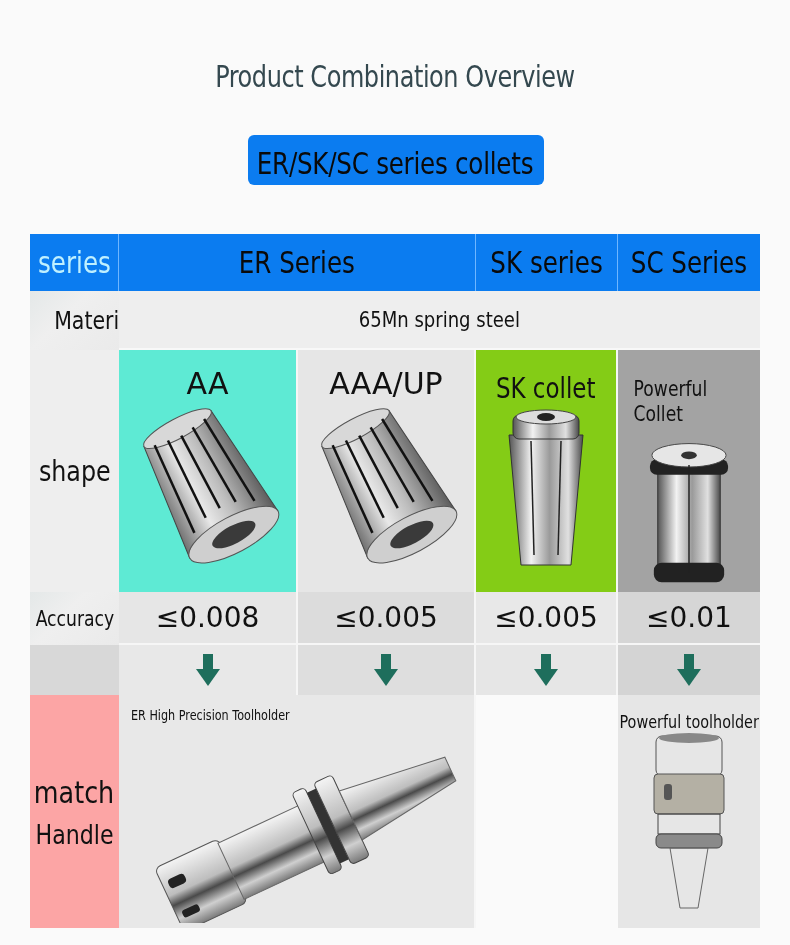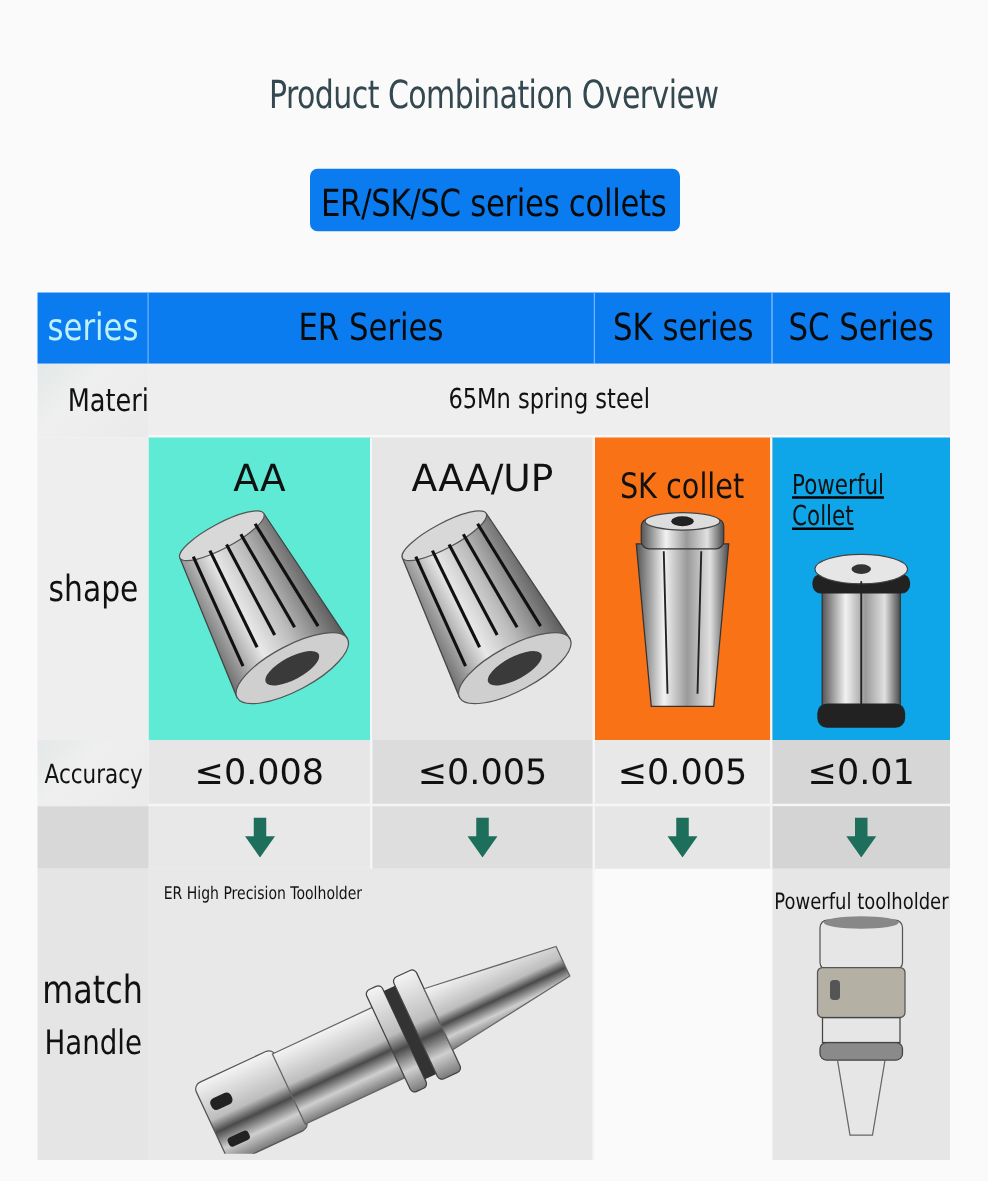--- a/index.html
+++ b/index.html
@@ -125,21 +125,21 @@
           <line x1="52" y1="24" x2="46" y2="120"></line>
             <line x1="66" y1="26" x2="63" y2="112"></line>
           <line x1="80" y1="28" x2="80" y2="110"></line>
             <line x1="94" y1="26" x2="97" y2="112"></line>
           <line x1="108" y1="24" x2="114" y2="120"></line>
         </g>
       </g>
     </svg>
   </div>
 
-  <div class="cell shape-cell c2" style="background:#f97316;">
+  <div class="cell shape-cell c2" style="background:#84cc16;">
     <div class="cap cond2">SK collet</div>
     <svg width="90" height="170" viewBox="0 0 90 170">
       <defs>
         <linearGradient id="metB" x1="0" x2="1">
           <stop offset="0" stop-color="#555"></stop>
             <stop offset="0.3" stop-color="#f2f2f2"></stop>
           <stop offset="0.55" stop-color="#9a9a9a"></stop>
             <stop offset="0.8" stop-color="#e0e0e0"></stop>
             <stop offset="1" stop-color="#4a4a4a"></stop>
         </linearGradient>
@@ -148,21 +148,21 @@
       <rect x="12" y="10" width="66" height="24" rx="6" fill="url(#metB)" stroke="#333"></rect>
       <ellipse cx="45" cy="12" rx="30" ry="7" fill="#ddd" stroke="#444"></ellipse>
       <ellipse cx="45" cy="12" rx="9" ry="4" fill="#222"></ellipse>
       <g stroke="#222" stroke-width="1.5">
           <line x1="30" y1="36" x2="33" y2="150"></line>
           <line x1="60" y1="36" x2="57" y2="150"></line>
         </g>
     </svg>
   </div>
 
-  <div class="cell shape-cell c3" style="background:#0ea5e9;border-right:none;text-decoration:underline;">
+  <div class="cell shape-cell c3" style="background:#a3a3a3;border-right:none;">
     <div class="cap small">Powerful Collet</div>
     <svg width="100" height="170" viewBox="0 0 100 170">
       <rect x="18" y="40" width="64" height="110" fill="url(#metB)" stroke="#333"></rect>
       <rect x="10" y="34" width="80" height="16" rx="7" fill="#222"></rect>
       <ellipse cx="50" cy="30" rx="38" ry="12" fill="#e6e6e6" stroke="#444"></ellipse>
       <ellipse cx="50" cy="30" rx="8" ry="4" fill="#333"></ellipse>
       <rect x="14" y="140" width="72" height="20" rx="8" fill="#222"></rect>
       <line x1="50" y1="40" x2="50" y2="150" stroke="#222" stroke-width="1.5"></line>
     </svg>
   </div>
@@ -202,21 +202,21 @@
         <polygon points="0,15 24,15 12,32" fill="#1e6e5c"></polygon>
       </svg>
   </div>
   <div class="cell arrow-cell c3" style="background:#d4d4d4;border-right:none;">
     <svg width="24" height="32" viewBox="0 0 24 32">
         <rect x="7" y="0" width="10" height="17" fill="#1e6e5c"></rect>
         <polygon points="0,15 24,15 12,32" fill="#1e6e5c"></polygon>
       </svg>
   </div>
 
-  <div class="cell rowlabel" style="top:461px;height:233px;background:#e5e5e5;flex-direction:column;">
+  <div class="cell rowlabel" style="top:461px;height:233px;background:#fca5a5;flex-direction:column;">
     <span class="cond" style="font-size:31px;line-height:46px;">match</span>
     <span class="cond" style="font-size:27px;line-height:40px;">Handle</span>
   </div>
 
   <div class="cell match" style="left:89px;width:357px;background:#e8e8e8;align-items:flex-start;">
     <div class="cap" style="font-size:14px;margin:12px 0 0 12px;transform:scaleX(0.8);transform-origin:left;">ER High Precision Toolholder</div>
     <svg width="340" height="200" viewBox="0 0 340 200" style="margin-left:10px;">
       <defs>
         <linearGradient id="metC" x1="0" x2="0" y1="0" y2="1">
           <stop offset="0" stop-color="#f4f4f4"></stop>

